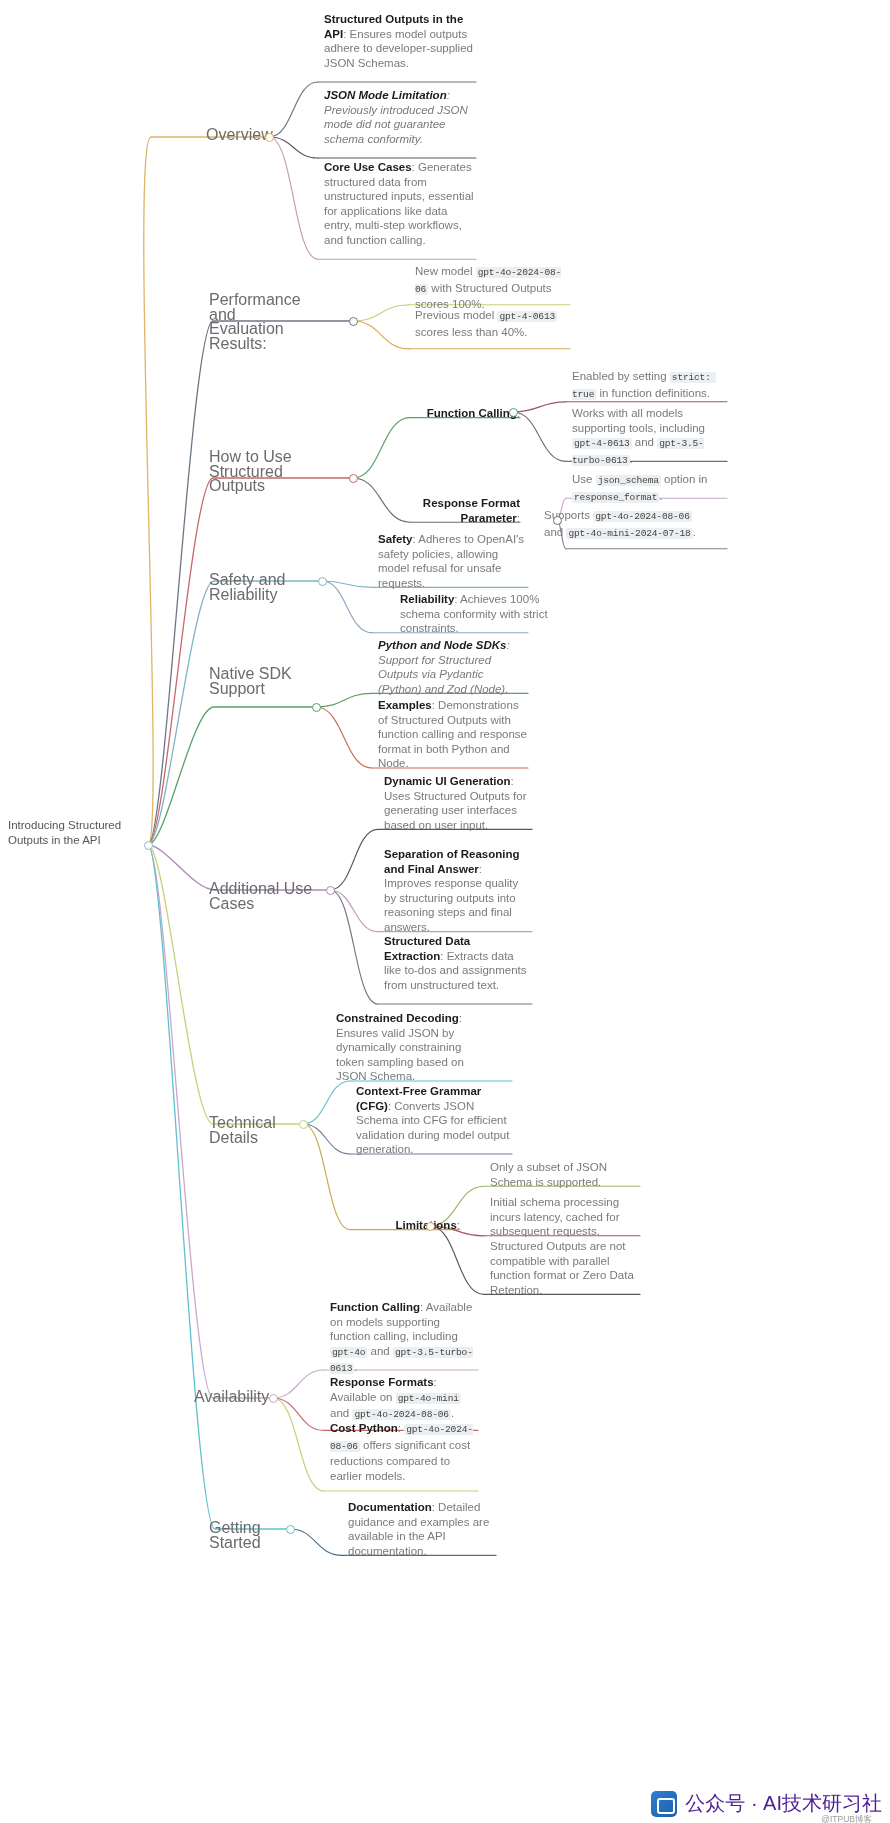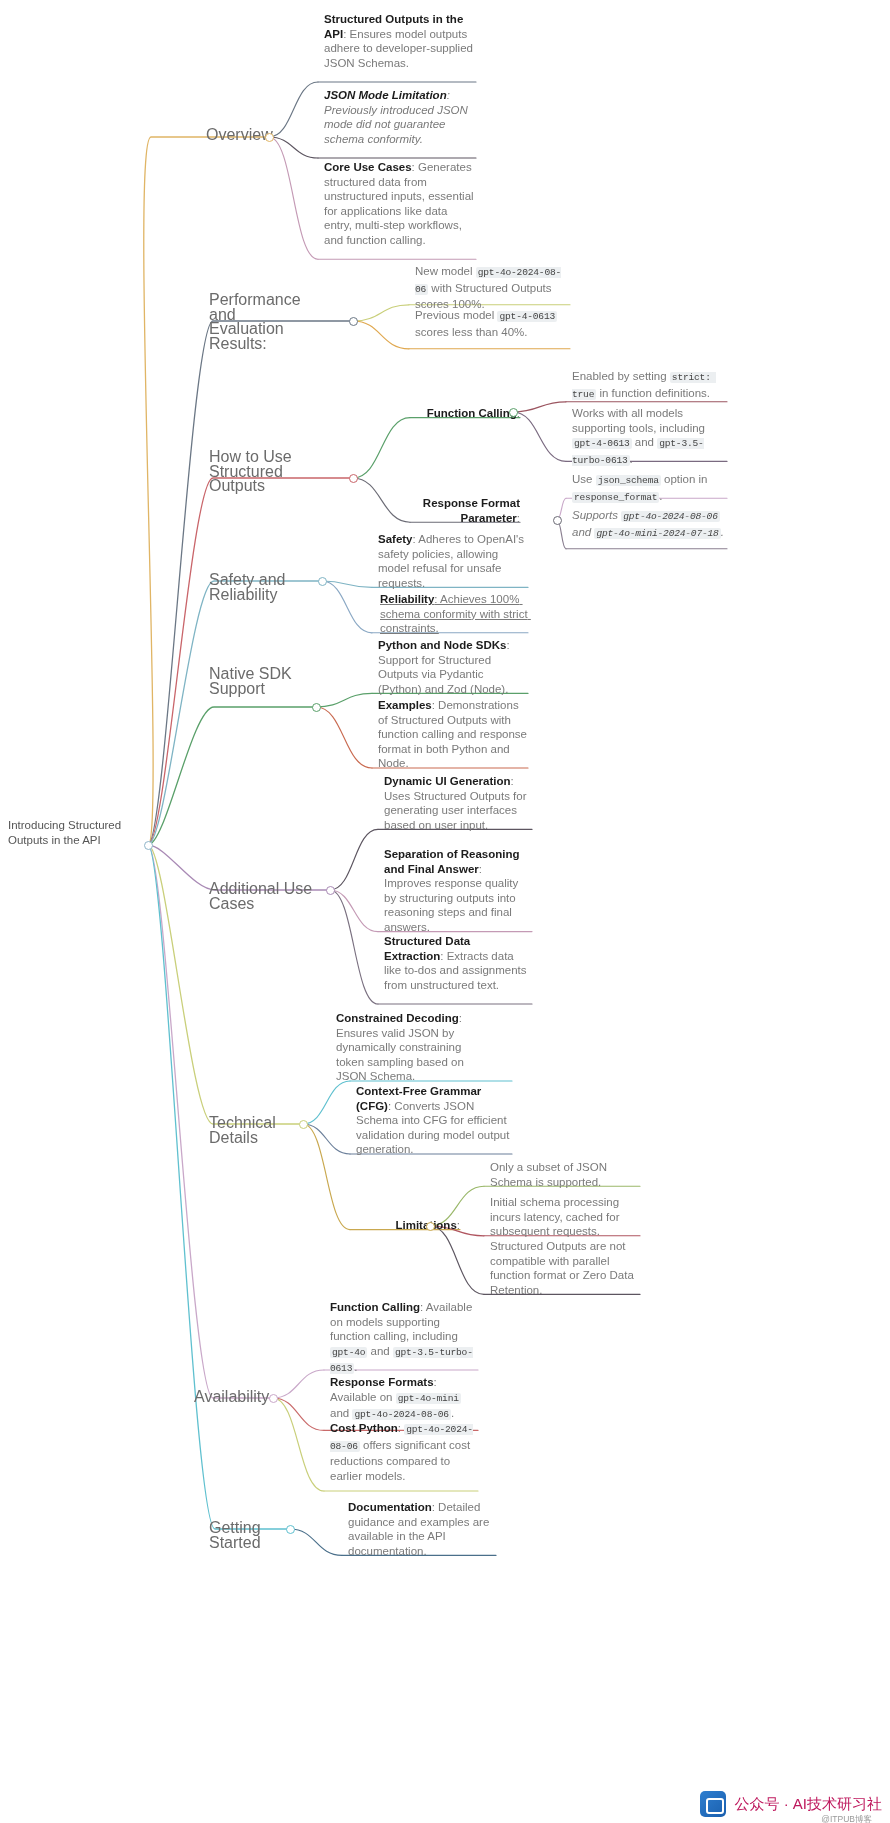--- a/index.html
+++ b/index.html
@@ -75,22 +75,22 @@
     position: relative;
     flex: none;
   }
   .wm-logo:after{
     content:"";
     position:absolute; left:6px; top:7px;
     width:14px; height:12px;
     border:2px solid #fff; border-radius:3px;
   }
   .wm-text {
-    font-size: 15px;
-    color: #be185d;
+    font-size: 20px;
+    color: #4c1d95;
     font-family: "Liberation Sans", sans-serif;
   }
   .wm-sub {
     position: absolute;
     right: 10px;
     bottom: -9px;
     font-size: 8.5px;
     color: #9a9a9a;
   }
 </style>
@@ -179,28 +179,28 @@
       <div class="node leaf" style="left: 415px; top: 308px; width: 155px;">Previous model <code>gpt-4-0613</code> scores less than 40%.</div>
       <div class="node branch" style="left: 209px; top: 450px; width: 130px;">How to Use Structured<br>Outputs</div>
       <div class="dot" style="left: 348.5px; top: 473.5px; border-color: rgb(201, 101, 106);"></div>
       <div class="node leaf strong" style="left: 416px; top: 406px; width: 104px; text-align: right;"><b>Function Calling</b>:</div>
       <div class="dot" style="left: 508.5px; top: 407.5px; border-color: rgb(90, 160, 106);"></div>
       <div class="node leaf" style="left: 572px; top: 361px; width: 155px; margin-top: 8px;">Enabled by setting <code>strict: true</code> in function definitions.</div>
       <div class="node leaf" style="left: 572px; top: 406px; width: 155px;">Works with all models supporting tools, including <code>gpt-4-0613</code> and <code>gpt-3.5-turbo-0613</code>.</div>
       <div class="node leaf strong" style="left: 416px; top: 496px; width: 104px; text-align: right;"><b>Response Format Parameter</b>:</div>
       <div class="dot" style="left: 552.5px; top: 515.5px; border-color: rgb(107, 107, 117);"></div>
       <div class="node leaf" style="left: 572px; top: 472px; width: 155px;">Use <code>json_schema</code> option in <code>response_format</code>.</div>
-      <div class="node leaf" style="left: 572px; top: 508px; width: 155px; font-style: italic;">Supports <code>gpt-4o-2024-08-06</code> and <code>gpt-4o-mini-2024-07-18</code>.</div>
+      <div class="node leaf" style="left: 544px; top: 508px; width: 155px;">Supports <code>gpt-4o-2024-08-06</code> and <code>gpt-4o-mini-2024-07-18</code>.</div>
       <div class="node branch" style="left: 209px; top: 573px; width: 115px;">Safety and Reliability</div>
       <div class="dot" style="left: 317.5px; top: 576.5px; border-color: rgb(127, 180, 196);"></div>
       <div class="node leaf" style="left: 378px; top: 532px; width: 150px;"><b>Safety</b>: Adheres to OpenAI's safety policies, allowing model refusal for unsafe requests.</div>
-      <div class="node leaf" style="left: 380px; top: 592px; width: 150px; text-decoration: underline;"><b>Reliability</b>: Achieves 100% schema conformity with strict constraints.</div>
+      <div class="node leaf" style="left: 400px; top: 592px; width: 150px;"><b>Reliability</b>: Achieves 100% schema conformity with strict constraints.</div>
       <div class="node branch" style="left: 209px; top: 667px; width: 112px;">Native SDK Support</div>
       <div class="dot" style="left: 311.5px; top: 702.5px; border-color: rgb(90, 160, 106);"></div>
-      <div class="node leaf" style="left: 378px; top: 638px; width: 150px;"><b>Python and Node SDKs</b>: Support for Structured Outputs via Pydantic (Python) and Zod (Node).</div>
+      <div class="node leaf" style="left: 378px; top: 638px; width: 150px; font-style: italic;"><b>Python and Node SDKs</b>: Support for Structured Outputs via Pydantic (Python) and Zod (Node).</div>
       <div class="node leaf" style="left: 378px; top: 698px; width: 150px;"><b>Examples</b>: Demonstrations of Structured Outputs with function calling and response format in both Python and Node.</div>
       <div class="node branch" style="left: 209px; top: 882px; width: 118px;">Additional Use Cases</div>
       <div class="dot" style="left: 325.5px; top: 885.5px; border-color: rgb(169, 138, 181);"></div>
       <div class="node leaf" style="left: 384px; top: 774px; width: 148px;"><b>Dynamic UI Generation</b>: Uses Structured Outputs for generating user interfaces based on user input.</div>
       <div class="node leaf" style="left: 384px; top: 847px; width: 148px;"><b>Separation of Reasoning and Final Answer</b>: Improves response quality by structuring outputs into reasoning steps and final answers.</div>
       <div class="node leaf" style="left: 384px; top: 934px; width: 148px;"><b>Structured Data Extraction</b>: Extracts data like to-dos and assignments from unstructured text.</div>
       <div class="node branch" style="left: 209px; top: 1116px; width: 95px;">Technical Details</div>
       <div class="dot" style="left: 298.5px; top: 1119.5px; border-color: rgb(201, 207, 122);"></div>
       <div class="node leaf" style="left: 336px; top: 1011px; width: 156px;"><b>Constrained Decoding</b>: Ensures valid JSON by dynamically constraining token sampling based on JSON Schema.</div>
       <div class="node leaf" style="left: 356px; top: 1084px; width: 156px;"><b>Context-Free Grammar (CFG)</b>: Converts JSON Schema into CFG for efficient validation during model output generation.</div>

